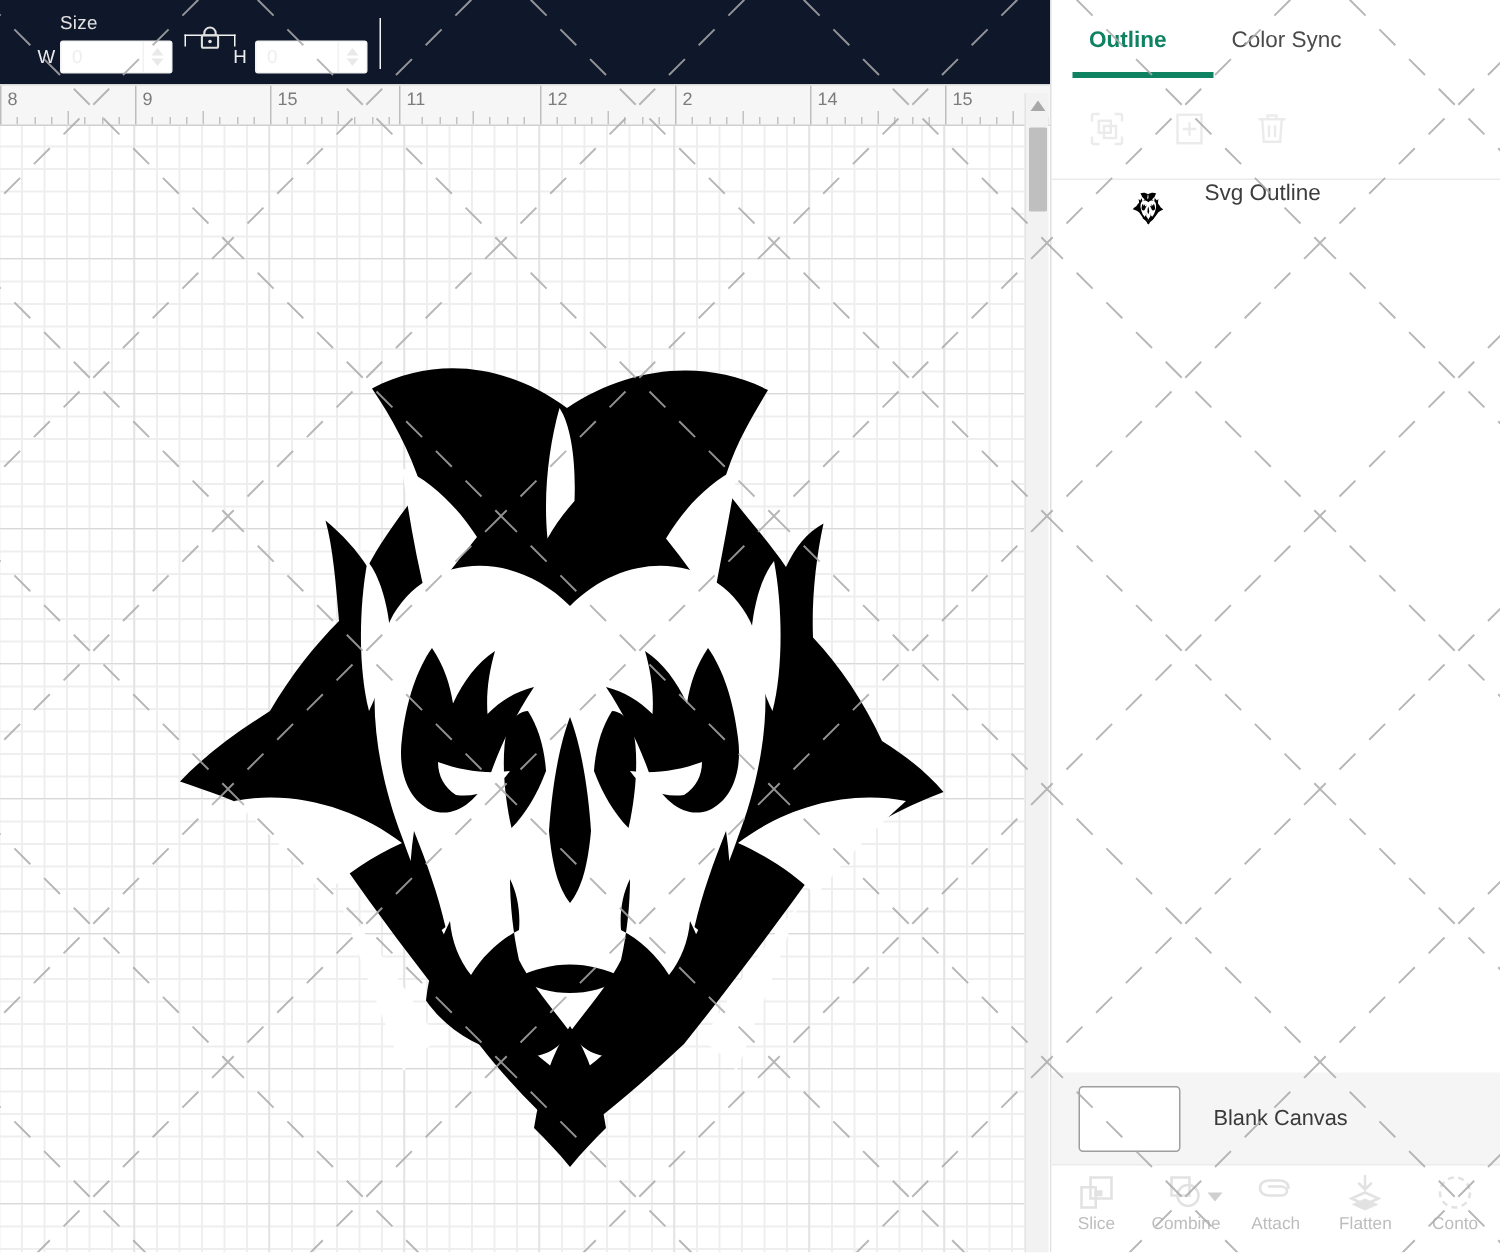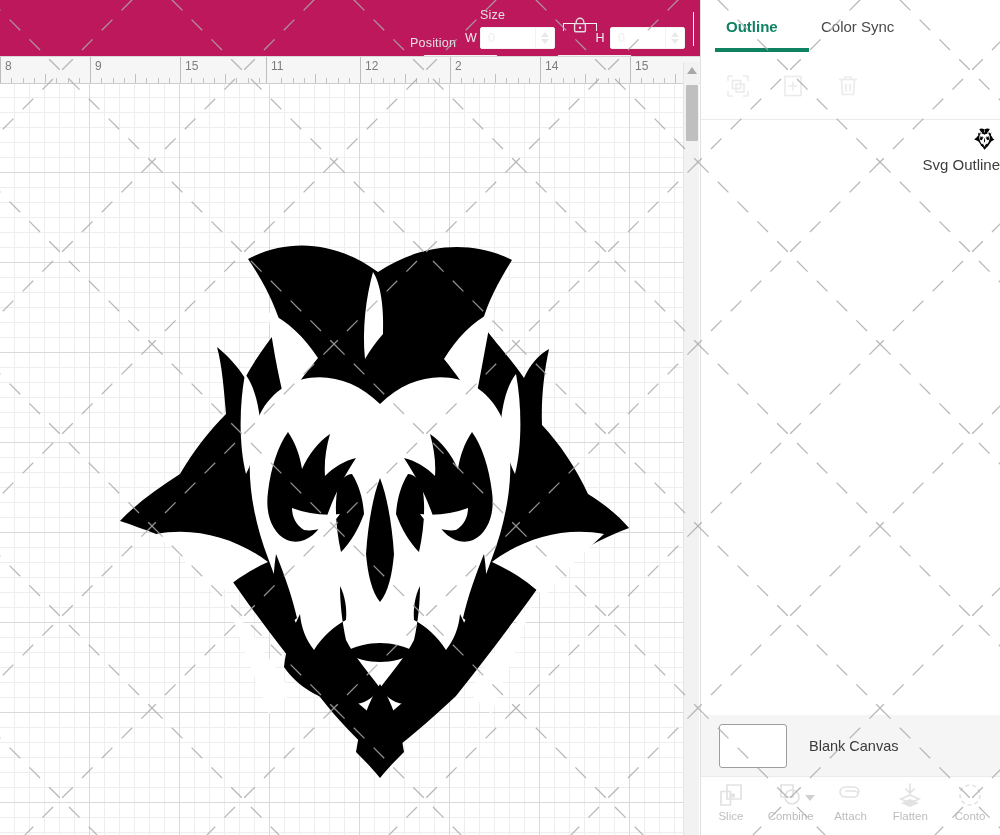--- a/index.html
+++ b/index.html
@@ -7,22 +7,22 @@
     width: 1000px; height: 835px;
     overflow: hidden;
     font-family: "Liberation Sans", sans-serif;
     background: #ffffff;
   }
   #app { position: relative; width: 1000px; height: 835px; }
 
   
   #toolbar {
     position: absolute; left: 0; top: 0; width: 700px; height: 56px;
-    background: #be185d;
-    display: flex; align-items: flex-end; flex-direction: column;
+    background: #0f172a;
+    display: flex; align-items: center;
   }
   .tb-group { position: relative; height: 56px; }
   .tb-label {
     position: absolute; top: 8px; font-size: 12.5px; color: #e3e3e3;
     letter-spacing: .2px; white-space: nowrap;
   }
   .tb-row {
     position: absolute; top: 27px; display: flex; align-items: center;
   }
   .axis-letter { font-size: 12.5px; color: #ececec; margin-right: 5px; width: 10px; text-align: center; }
@@ -120,21 +120,21 @@
   #tab-underline {
     position: absolute; left: 14px; top: 48px; width: 94px; height: 4px; background: #0f8261;
   }
   #panel-tools {
     position: absolute; left: 0; top: 52px; width: 299px; height: 68px;
     border-bottom: 1px solid #ebebeb; display: flex; align-items: center; padding-left: 22px; gap: 25px;
   }
   .tool-btn { width: 30px; height: 30px; display: flex; align-items: center; justify-content: center; }
   #layer-list { position: absolute; left: 0; top: 120px; width: 299px; bottom: 120px; }
   .layer-row {
-    display: flex; align-items: flex-end; height: 58px; padding-left: 46px; gap: 2px; cursor: pointer; flex-direction: column;
+    display: flex; align-items: flex-start; height: 58px; padding-left: 46px; gap: 22px; cursor: pointer;
   }
   .layer-thumb { width: 34px; height: 34px; display: flex; align-items: center; justify-content: center; }
   .layer-name { font-size: 15px; color: #3d3d3d; }
 
   #canvas-row {
     position: absolute; left: 0; bottom: 59px; width: 299px; height: 61px;
     background: #f5f5f5; display: flex; align-items: center; padding-left: 18px; gap: 22px;
   }
   #canvas-swatch {
     width: 68px; height: 44px; background: #ffffff; border: 1px solid #9e9e9e; border-radius: 3px;
@@ -190,43 +190,20 @@
           <span class="spinner">
             <span class="spin-up"></span>
             <span class="spin-dn"></span>
           </span>
         </span>
       </div>
       <div class="tb-divider" style="right:6px"></div>
     </div>
 
 
-    <div class="tb-group" style="width:300px">
-      <div class="tb-label" style="left:10px">Position</div>
-      <div class="tb-row" style="left:8px">
-        <span class="axis-letter">X</span>
-        <span class="num-field">
-          <input class="num-input" value="0" style="">
-          <span class="spinner">
-            <span class="spin-up"></span>
-            <span class="spin-dn"></span>
-          </span>
-        </span>
-      </div>
-      <div class="tb-row" style="left:142px">
-        <span class="axis-letter">Y</span>
-        <span class="num-field">
-          <input class="num-input" value="0" style="">
-          <span class="spinner">
-            <span class="spin-up"></span>
-            <span class="spin-dn"></span>
-          </span>
-        </span>
-      </div>
-    </div>
   </div>
 
   <div id="ruler">
       <div class="ruler-inch" style="left: 0px;">
         <span>8</span>
       </div>
       <div class="ruler-tick" style="left: 11.25px; height: 5px;"></div>
       <div class="ruler-tick" style="left: 22.5px; height: 5px;"></div>
       <div class="ruler-tick" style="left: 33.75px; height: 5px;"></div>
       <div class="ruler-tick" style="left: 45px; height: 9px;"></div>

